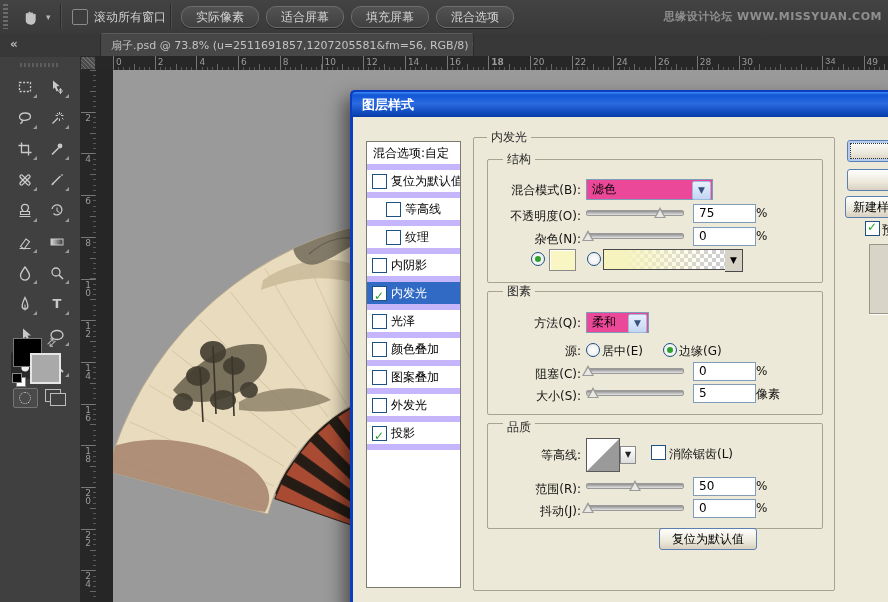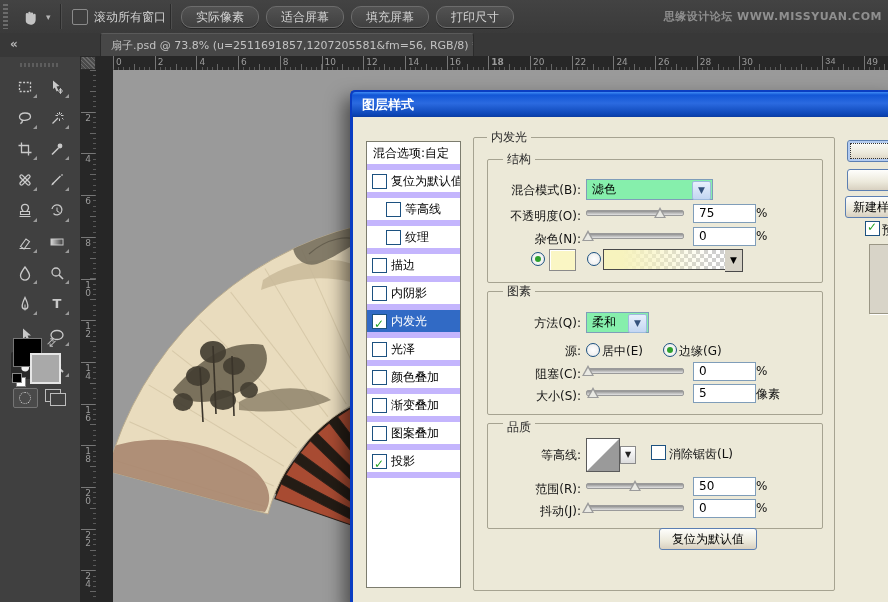--- a/index.html
+++ b/index.html
@@ -69,21 +69,21 @@
   #dialog{left:350px;top:90px;width:545px;height:512px;background:#ece9d8;border:3px solid #0a3dc2;border-right:none;
           border-radius:5px 0 0 0;box-shadow:-6px 8px 18px rgba(0,0,0,.5);z-index:10;}
   #dlg-title{position:absolute;left:-1px;top:-1px;width:546px;height:25px;border-radius:4px 0 0 0;
       background:linear-gradient(180deg,#3f8bf4 0%,#1256d6 12%,#2b6ae0 45%,#0d47b8 88%,#0a3ca2 100%);}
   #dlg-title span{color:#fff;font-size:13px;font-weight:bold;line-height:25px;padding-left:10px;}
   .grp{position:absolute;border:1px solid #a6a391;border-radius:2px;}
   .grp-label{position:absolute;background:#ece9d8;color:#2b2b2b;font-size:12px;padding:0 4px;line-height:13px;}
   .lbl{position:absolute;color:#111;font-size:12px;white-space:nowrap;}
   .lbl.r{text-align:right;width:95px;}
   .valbox{position:absolute;width:56px;height:17px;background:#fff;border:1px solid #7f9db9;font-size:12px;color:#000;line-height:17px;padding-left:5px;}
-  .combo{position:absolute;height:19px;background:#86efac;border:1px solid #7f9db9;font-size:12px;color:#000;line-height:19px;padding-left:5px;box-sizing:content-box;}
+  .combo{position:absolute;height:19px;background:#ec4899;border:1px solid #7f9db9;font-size:12px;color:#000;line-height:19px;padding-left:5px;box-sizing:content-box;}
   .combo .arrow{position:absolute;right:1px;top:1px;width:17px;height:17px;
       background:linear-gradient(180deg,#e8f0fc,#c3d6f2);border:1px solid #9ebade;border-radius:2px;
       color:#35527d;font-size:9px;text-align:center;line-height:16px;}
   .slider{position:absolute;width:98px;height:15px;}
   .slider .track{position:absolute;left:0;right:0;top:5px;height:4px;background:linear-gradient(#8f8f8f,#e3e3e3);border:1px solid #9a9a9a;border-radius:2px;}
   .slider .thumb{position:absolute;top:2px;width:0;height:0;border-left:6px solid transparent;border-right:6px solid transparent;border-bottom:11px solid #9b9b9b;}
   .slider .thumb i{position:absolute;left:-4px;top:2.5px;width:0;height:0;border-left:4px solid transparent;border-right:4px solid transparent;border-bottom:7.5px solid #e9e9e3;}
   .xpradio{position:absolute;width:12px;height:12px;border:1px solid #1c5180;border-radius:50%;background:radial-gradient(#fff,#e8e8e8);}
   .xpradio.sel:after{content:"";position:absolute;left:3px;top:3px;width:6px;height:6px;border-radius:50%;background:#2ea02e;}
   .xpcheckbox{position:absolute;width:13px;height:13px;border:1px solid #1c5180;background:#fff;}
@@ -128,21 +128,21 @@
       </svg>
   </div>
   <div id="ob-caret" class="abs">▾</div>
   <div class="ob-sep abs" style="left:60px"></div>
   <div id="ob-check1" class="ob-check abs"></div>
   <div id="ob-checklabel" class="abs">滚动所有窗口</div>
   <div class="ob-sep abs" style="left:170px"></div>
   <div class="ob-btn abs" style="left:181px;width:76px">实际像素</div>
   <div class="ob-btn abs" style="left:266px;width:76px">适合屏幕</div>
   <div class="ob-btn abs" style="left:351px;width:76px">填充屏幕</div>
-  <div class="ob-btn abs" style="left:436px;width:76px">打印尺寸</div>
+  <div class="ob-btn abs" style="left:436px;width:76px">混合选项</div>
   <div id="ob-watermark" class="abs">思缘设计论坛 WWW.MISSYUAN.COM</div>
 </div>
 
 <div id="tab-strip" class="abs">
   <div id="panel-collapse" class="abs">«</div>
   <div id="doc-tab" class="abs">
     <span class="t">扇子.psd @ 73.8% (u=2511691857,1207205581&amp;fm=56, RGB/8) *</span>
   </div>
 </div>
 
@@ -397,45 +397,41 @@
         <div class="style-item ind">
           <span class="xpcheckbox"></span>
           <span class="cap">等高线</span>
         </div>
         <div class="style-item ind">
           <span class="xpcheckbox"></span>
           <span class="cap">纹理</span>
         </div>
         <div class="style-item">
           <span class="xpcheckbox"></span>
-          <span class="cap">描边</span>
-        </div>
-        <div class="style-item">
-          <span class="xpcheckbox"></span>
           <span class="cap">内阴影</span>
         </div>
         <div class="style-item selected">
           <span class="xpcheckbox checked"></span>
           <span class="cap">内发光</span>
         </div>
         <div class="style-item">
           <span class="xpcheckbox"></span>
           <span class="cap">光泽</span>
         </div>
         <div class="style-item">
           <span class="xpcheckbox"></span>
           <span class="cap">颜色叠加</span>
         </div>
         <div class="style-item">
           <span class="xpcheckbox"></span>
-          <span class="cap">渐变叠加</span>
-        </div>
-        <div class="style-item">
-          <span class="xpcheckbox"></span>
           <span class="cap">图案叠加</span>
+        </div>
+        <div class="style-item">
+          <span class="xpcheckbox"></span>
+          <span class="cap">外发光</span>
         </div>
         <div class="style-item">
           <span class="xpcheckbox checked"></span>
           <span class="cap">投影</span>
         </div>
       </div>
   </div>
 
   <div class="grp" style="left:120px;top:44px;width:360px;height:452px"></div>
   <span class="grp-label" style="left:134px;top:38px">内发光</span>

